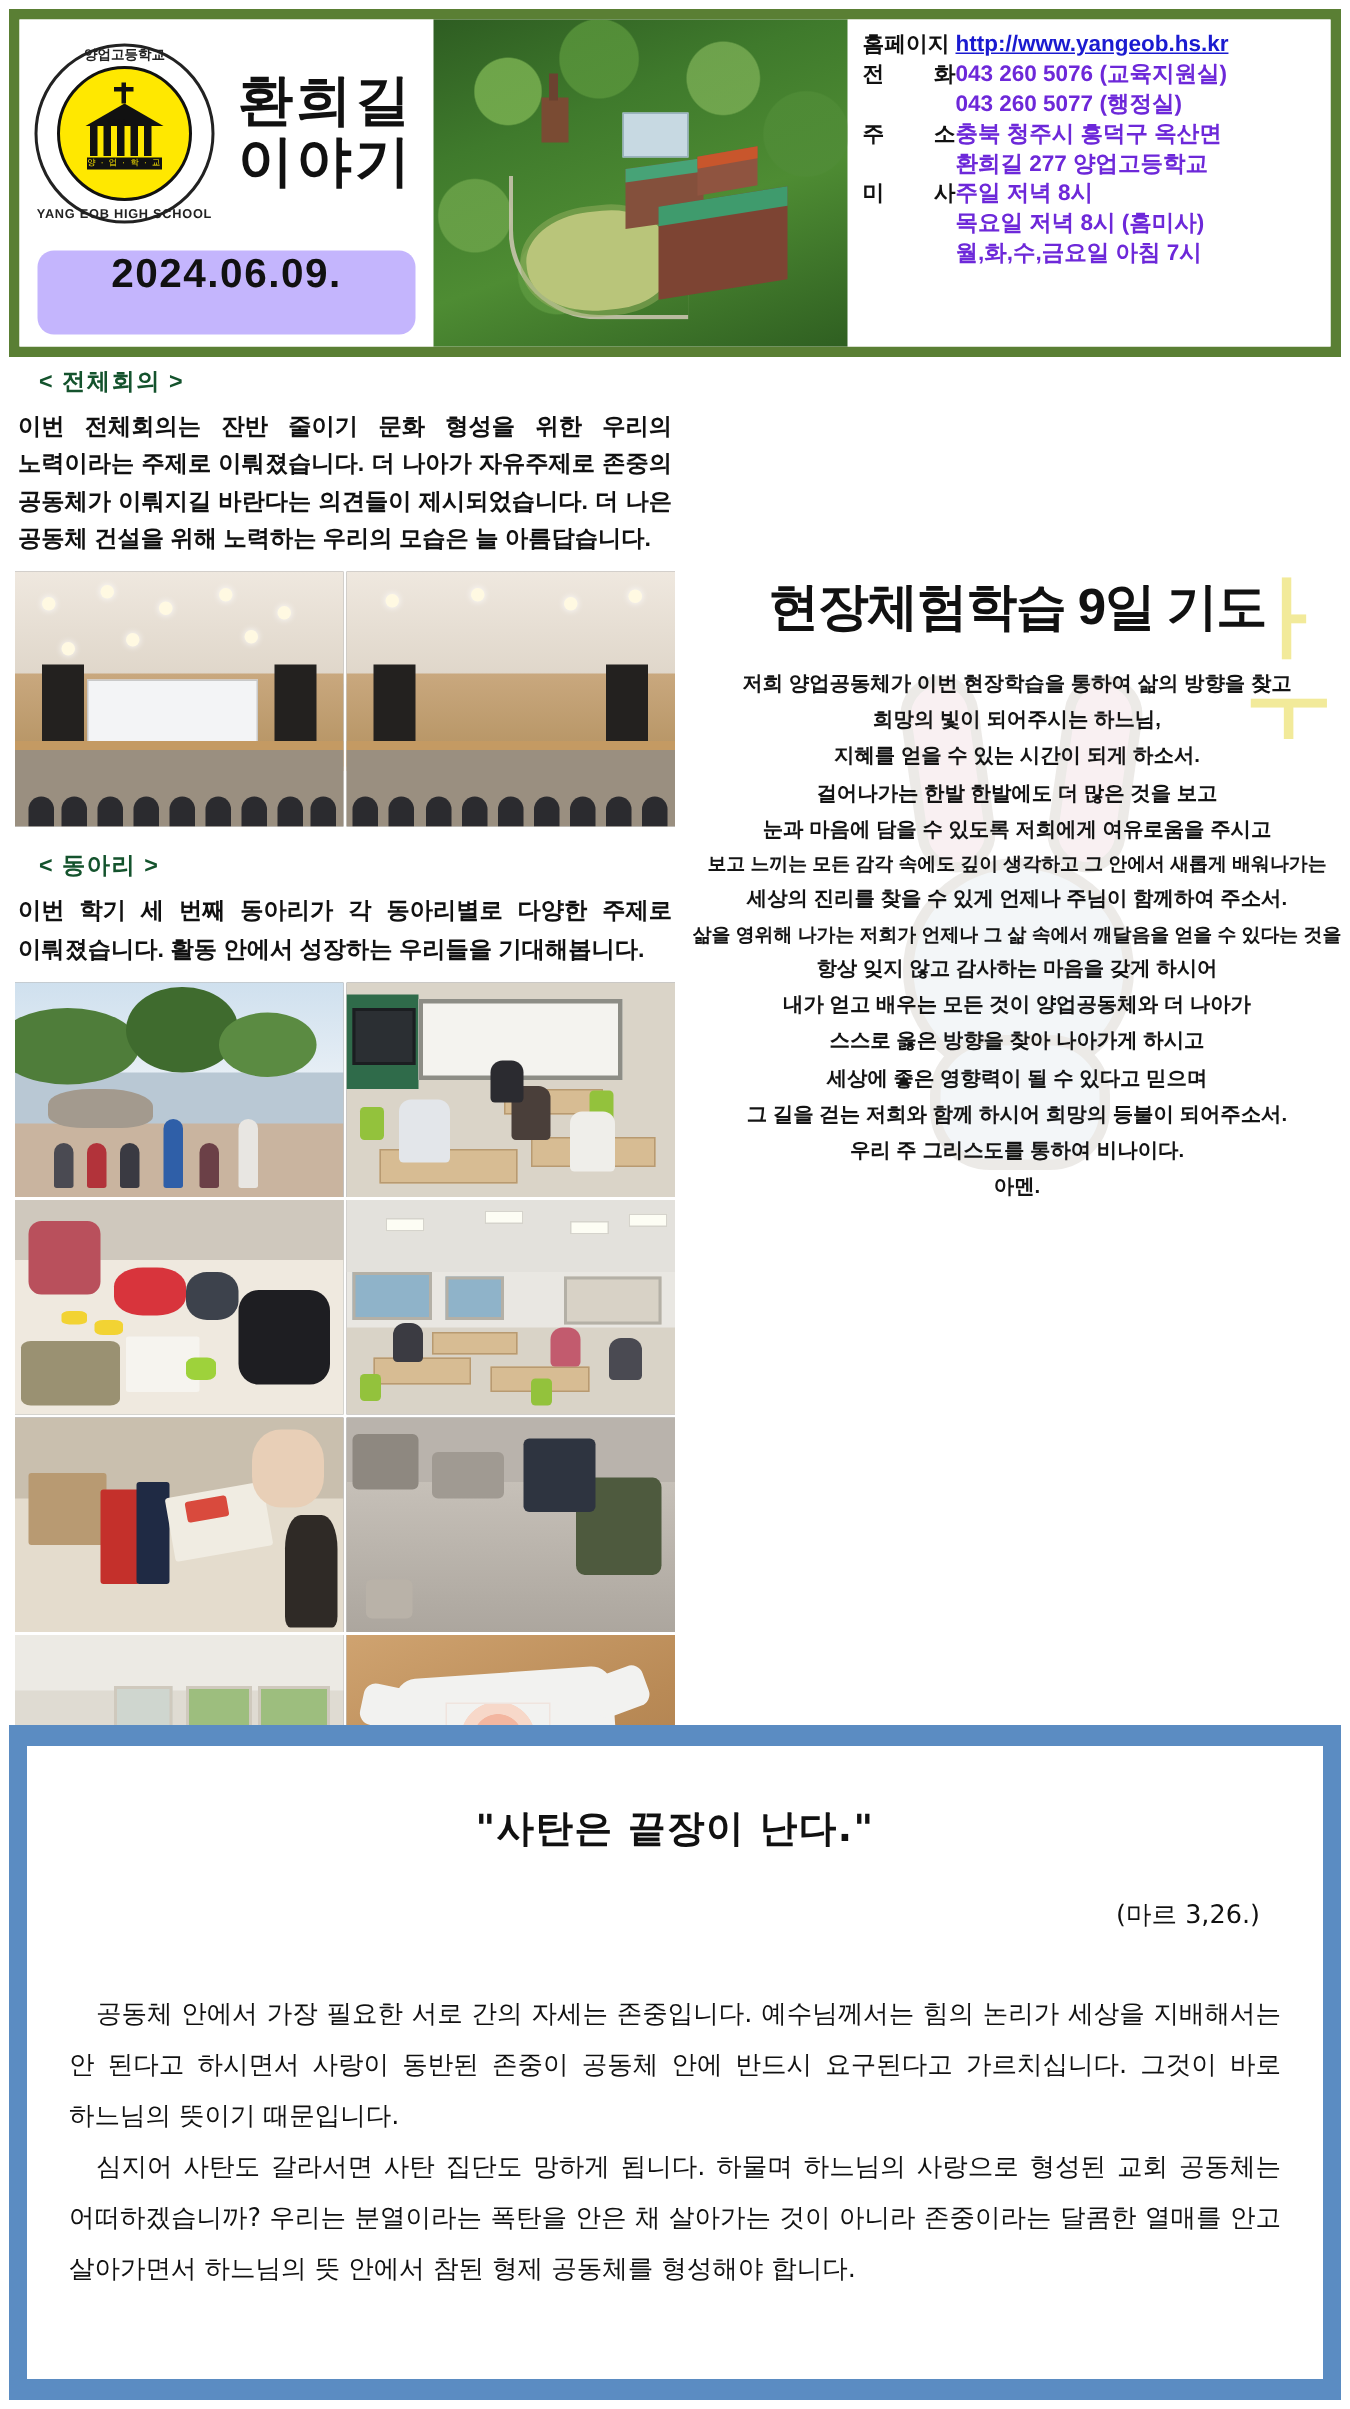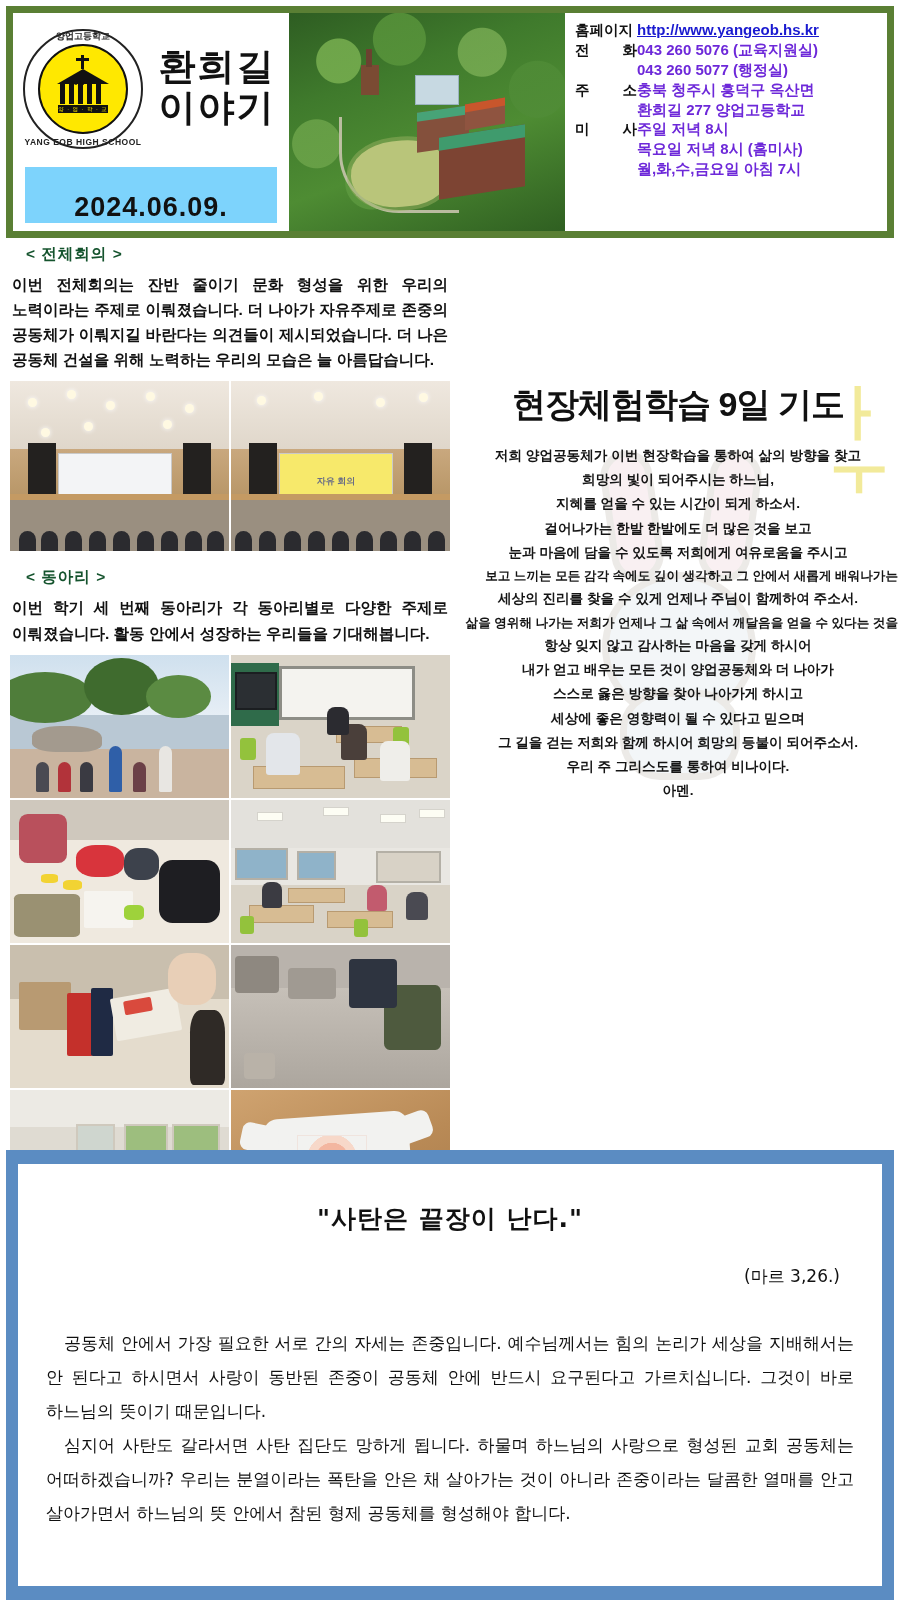--- a/index.html
+++ b/index.html
@@ -68,22 +68,22 @@
 
   .masthead-title {
     flex: 1; display: flex; flex-direction: column; justify-content: center;
     align-items: center; gap: 4px; padding-bottom: 4px;
   }
   .masthead-title .line {
     font-size: 37px; font-weight: bold; color: #111; letter-spacing: 2px;
     line-height: 1;
   }
   .datebar {
-    margin: 6px 12px 8px 12px; background: #7dd3fc; height: 58px;
-    display: flex; align-items: flex-end; justify-content: center;
+    margin: 6px 12px 8px 12px; background: #c4b5fd; height: 58px;
+    display: flex; align-items: flex-start; justify-content: center; border-radius: 11px;
   }
   .datebar span { font-size: 27px; font-weight: bold; color: #111; letter-spacing: 1px; }
 
   
   .campus-photo { width: 276px; flex: 0 0 276px; position: relative; overflow: hidden;
     background: linear-gradient(160deg,#2e5d22 0%, #3f7a2c 30%, #4e8c33 60%, #2f5f21 100%); }
   .campus-photo .trees-a { position:absolute; inset:0;
     background:
       radial-gradient(circle at 18% 22%, rgba(120,175,80,.85) 0 22px, transparent 23px),
       radial-gradient(circle at 40% 12%, rgba(90,150,60,.8) 0 26px, transparent 27px),
@@ -290,21 +290,21 @@
   }
   .prayer-title {
     position:relative; text-align:center; font-size:34px; font-weight:bold; color:#111;
     letter-spacing:-1px; margin-bottom: 16px; z-index:2;
   }
   .prayer-body { position:relative; z-index:2; text-align:center; }
   .prayer-body div {
     font-size: 13.6px; font-weight: bold; color:#141414; line-height: 1.78;
     white-space: nowrap;
   }
-  .prayer-body div.sm { font-size: 12.6px; text-align: right; }
+  .prayer-body div.sm { font-size: 12.6px; }
 
   
   .schedule {
     position: absolute; left: 452px; top: 1010px; width: 440px; height: 120px;
     border: 2px solid #111; background: #fff; padding: 10px 0 0 12px;
   }
   .sch-title { font-size:15.5px; font-weight:bold; color:#111; padding-left: 16px; margin-bottom:6px; }
   .sch-row { font-size:15.5px; font-weight:bold; color:#111; line-height:1.62; }
 
   
@@ -482,23 +482,20 @@
           <div class="audi">
             <div class="ceil">
               <i style="left:12%;top:20%"></i>
                 <i style="left:38%;top:14%"></i>
                 <i style="left:66%;top:22%"></i>
                 <i style="left:86%;top:16%"></i>
             </div>
             <div class="wall"></div>
             <div class="curtL"></div>
               <div class="curtR"></div>
-            <div class="screen yellow">
-              <span>자유 회의</span>
-            </div>
             <div class="stage"></div>
             <div class="crowd">
               <i style="left:2%"></i>
                 <i style="left:13%"></i>
                 <i style="left:24%"></i>
                 <i style="left:35%"></i>
               <i style="left:46%"></i>
                 <i style="left:57%"></i>
                 <i style="left:68%"></i>
                 <i style="left:79%"></i>

